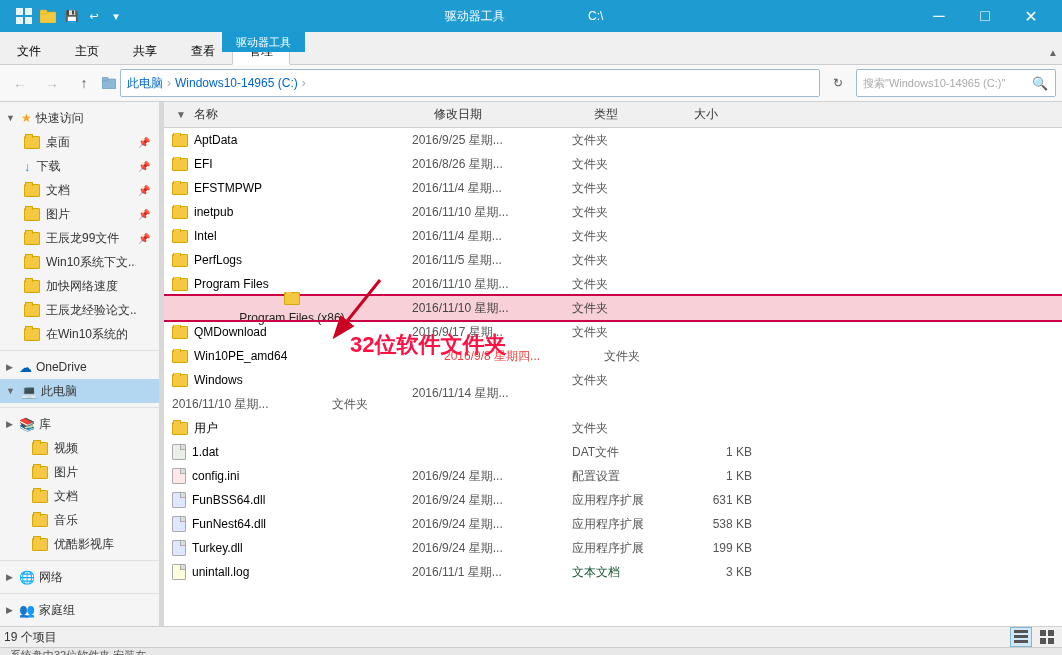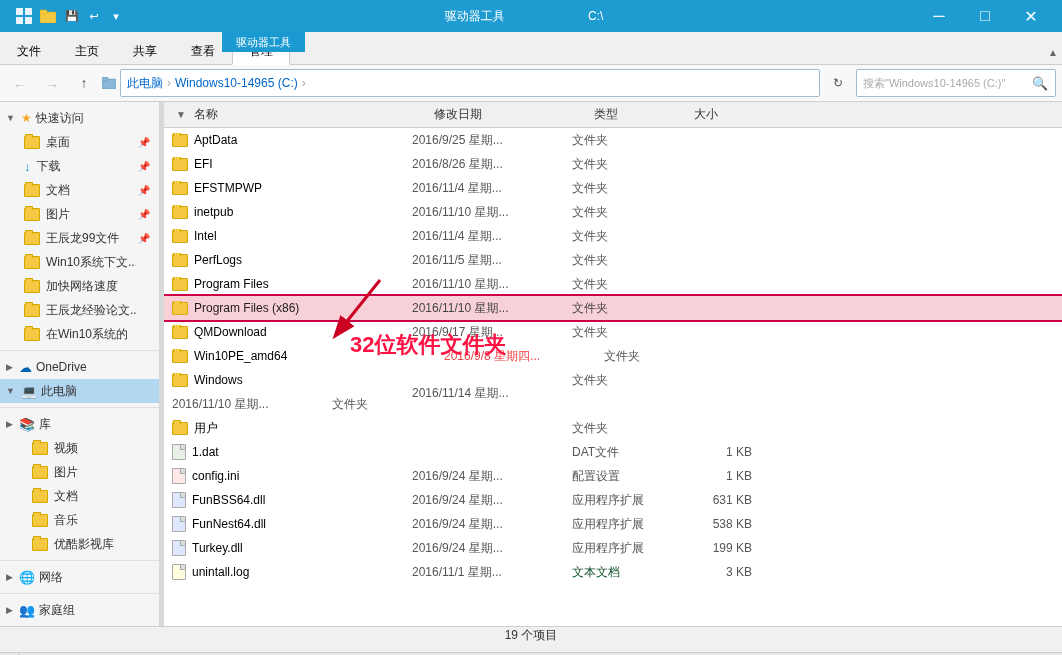--- a/index.html
+++ b/index.html
@@ -58,21 +58,21 @@
     .file-row .file-date { width: 160px; color: #555; font-size: 12px; }
     .file-row .file-type { width: 100px; color: #555; font-size: 12px; }
     .file-row .file-size { width: 80px; color: #555; font-size: 12px; text-align: right; }
 
     .folder-sm { width: 16px; height: 13px; background: #f5c842; border: 1px solid #d4a800; border-radius: 1px; display: inline-block; position: relative; flex-shrink: 0; }
     .folder-sm::before { content: ''; position: absolute; top: -3px; left: 0; width: 6px; height: 3px; background: #f5c842; border: 1px solid #d4a800; border-bottom: none; border-radius: 1px 1px 0 0; }
     .file-icon-sm { width: 14px; height: 16px; border: 1px solid #aaa; background: white; border-radius: 1px; display: inline-block; flex-shrink: 0; position: relative; overflow: hidden; }
     .file-icon-sm::before { content: ''; position: absolute; top: 0; right: 0; width: 4px; height: 4px; background: #ddd; border-left: 1px solid #aaa; border-bottom: 1px solid #aaa; }
 
     
-    .status-bar { height: 26px; background: #f0f0f0; border-top: 1px solid #d0d0d0; display: flex; align-items: center; padding: 0 20px; font-size: 12px; color: #333; gap: 10px; flex-direction: column; }
+    .status-bar { height: 26px; background: #f0f0f0; border-top: 1px solid #d0d0d0; display: flex; align-items: center; padding: 0 4px; font-size: 12px; color: #333; gap: 10px; }
     .status-right { margin-left: auto; display: flex; gap: 4px; }
     .view-btn { width: 22px; height: 20px; border: 1px solid transparent; display: flex; align-items: center; justify-content: center; cursor: pointer; font-size: 12px; }
     .view-btn.active { background: #d0e8f8; border-color: #80b8d8; }
     .annotation-text { color: #ff0000; font-size: 24px; font-weight: bold; position: absolute; top: 358px; left: 330px; z-index: 100; white-space: nowrap; }
 
     .sidebar-scroll { overflow-y: auto; overflow-x: hidden; }
     .expand-arrow { font-size: 9px; color: #666; margin-right: 2px; cursor: pointer; }
 
     
     .file-row.prog86 { background: #f8d0d8; outline: 2px solid #cc0044; }
@@ -370,21 +370,21 @@
           <div class="file-row">
     <div class="file-name" style="">
       <span class="folder-sm" style="flex-shrink:0;"></span>
       <span>Program Files</span>
     </div>
     <div class="file-date" style="color:#555;">2016/11/10 星期...</div>
     <div class="file-type" style="color:#555;">文件夹</div>
     <div class="file-size" style="color:#555;"></div>
   </div>
           <div class="file-row prog86">
-    <div class="file-name" style="color:#222;">
+    <div class="file-name" style="color:#222;flex-direction:column;">
       <span class="folder-sm" style="flex-shrink:0;"></span>
       <span>Program Files (x86)</span>
     </div>
     <div class="file-date" style="color:#444;">2016/11/10 星期...</div>
     <div class="file-type" style="color:#444;">文件夹</div>
     <div class="file-size" style="color:#444;"></div>
   </div>
           <div class="file-row">
     <div class="file-name" style="">
       <span class="folder-sm" style="flex-shrink:0;"></span>

